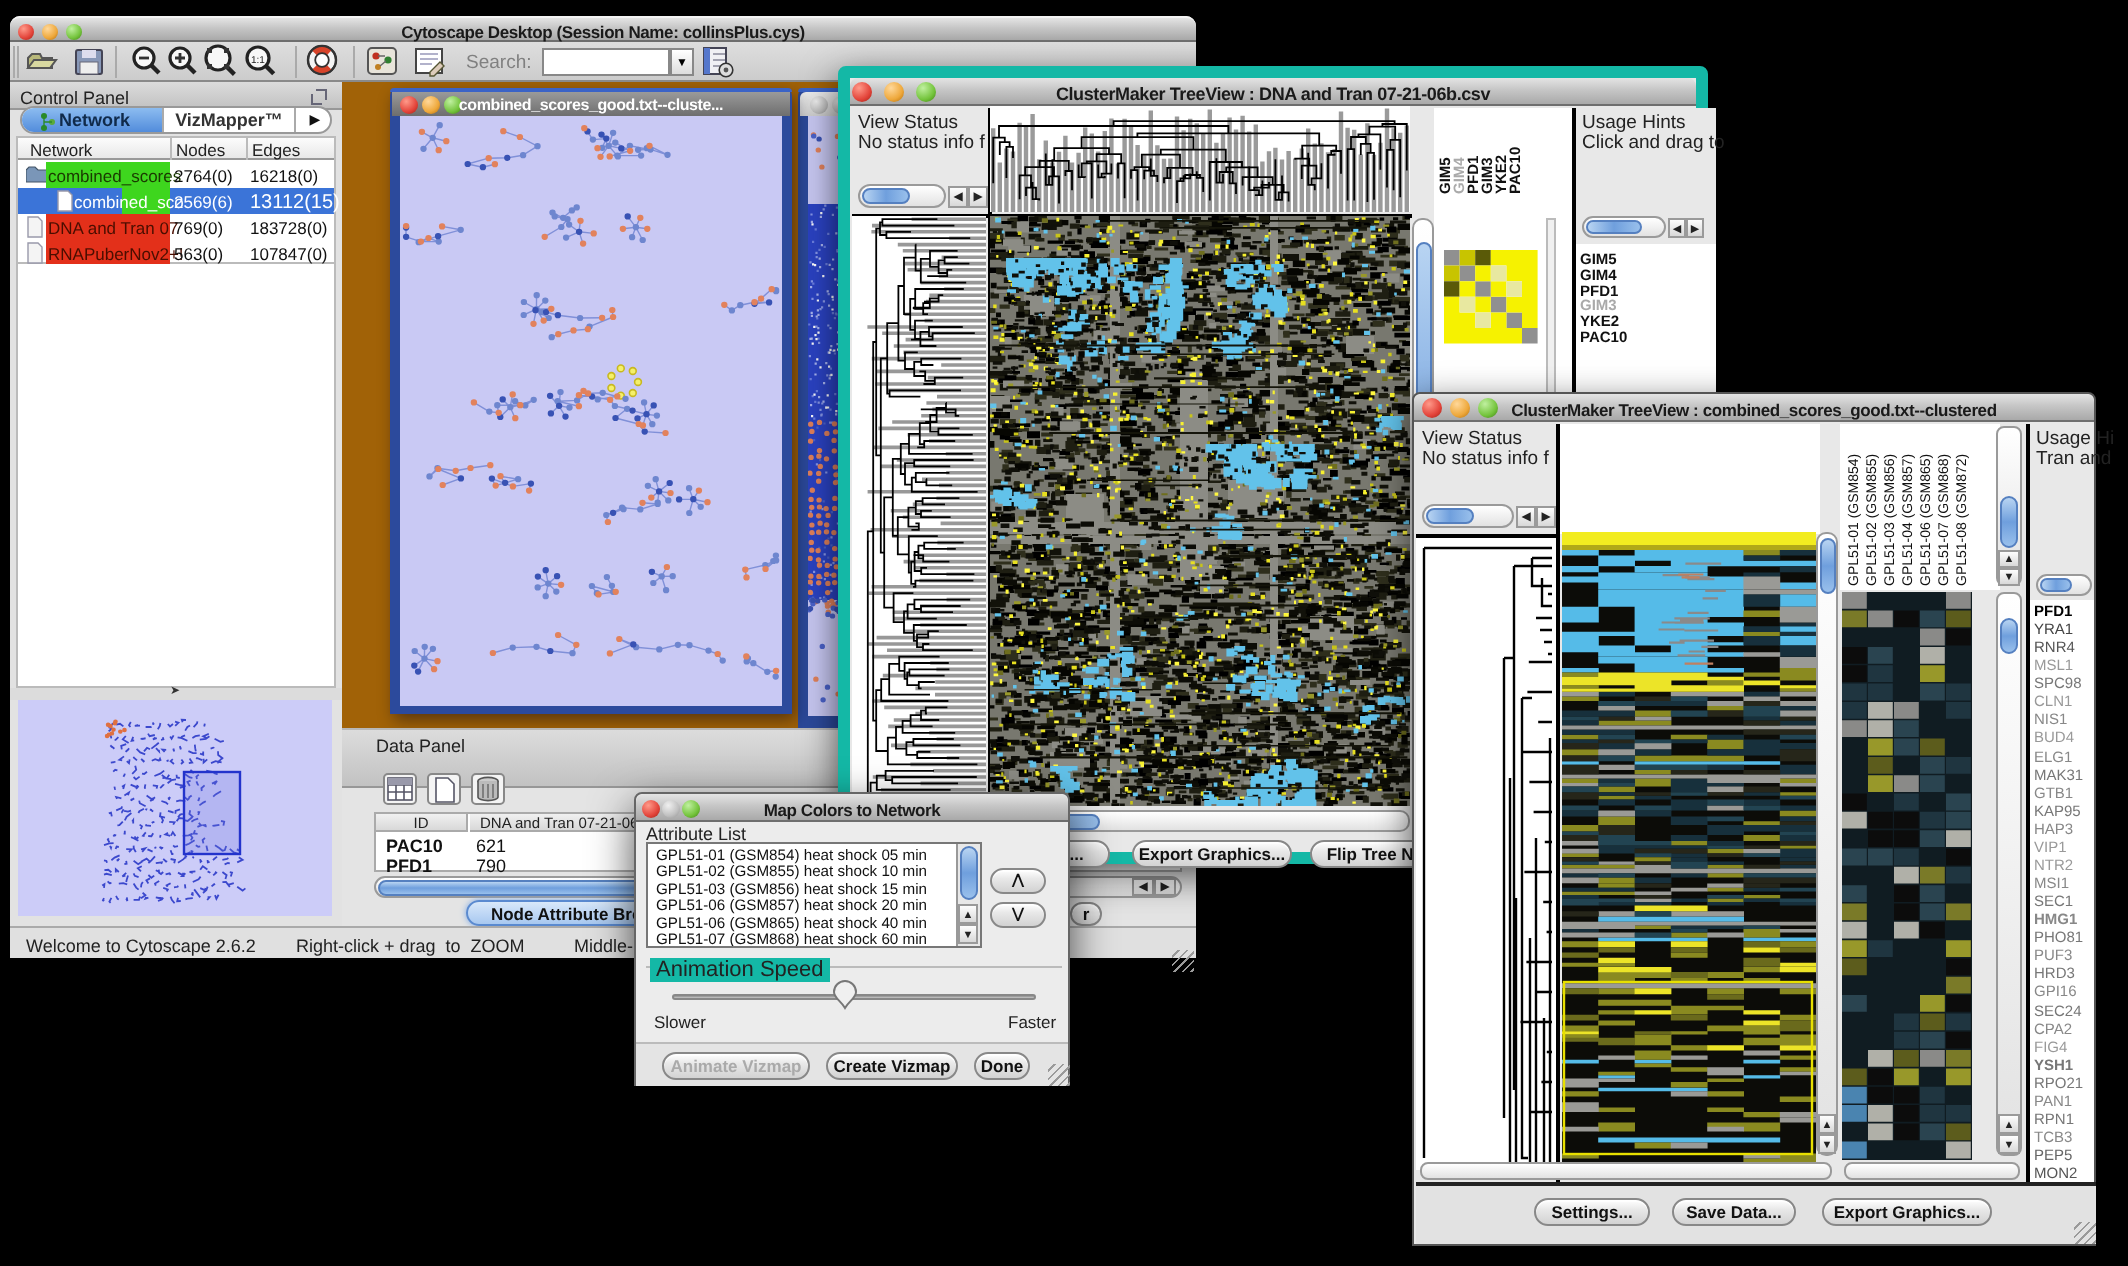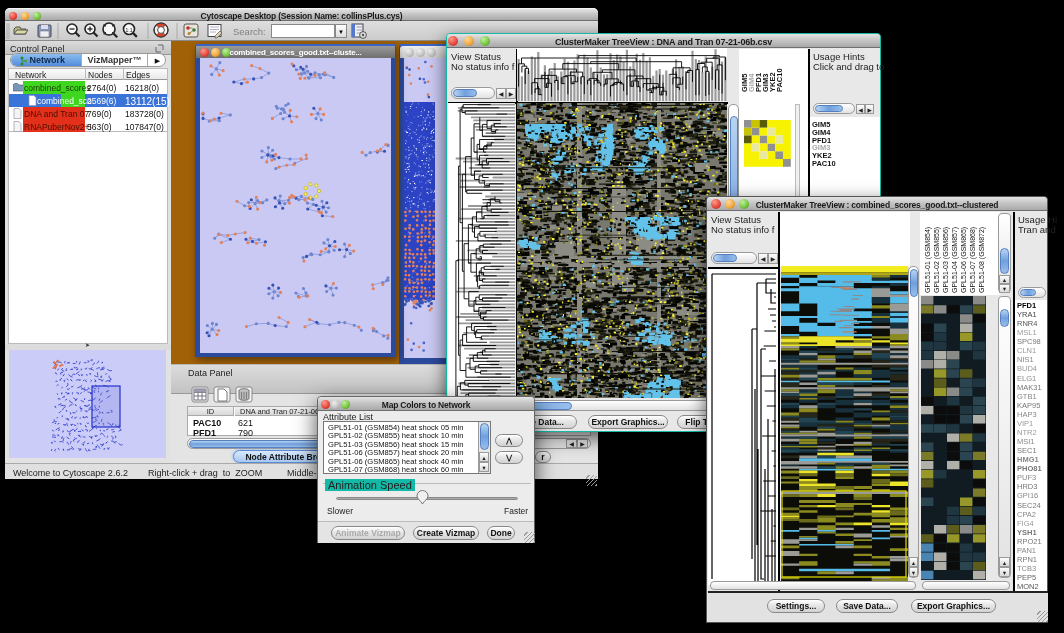--- a/index.html
+++ b/index.html
@@ -233,21 +233,21 @@
       <div class="aqb" style="left:62px;top:86px;width:112px;height:13px;font-size:8.5px;line-height:12px;background:linear-gradient(#d8e8fa,#a8c8f0);border-color:#5a8ad0;box-shadow:0 0 3px #7aa8e8">Node Attribute Brows</div>
       <div class="aqb" style="left:364px;top:87px;width:16px;height:12px;font-size:8.5px;line-height:11px">r</div>
     </div>
     <div class="abs" style="left:0;top:455px;width:593px;height:16px;background:#e0e0e0;border-top:1px solid #aaa">
       <div class="t" style="left:8px;top:4px;font-size:9px;color:#222">Welcome to Cytoscape 2.6.2</div>
       <div class="t" style="left:143px;top:4px;font-size:9px;color:#222">Right-click + drag&nbsp; to&nbsp; ZOOM</div>
       <div class="t" style="left:282px;top:4px;font-size:9px;color:#222">Middle-</div>
     </div>
     <div class="grip" style="left:581px;top:467px"></div>
   </div>
-<div class="win" style="left:446px;top:33px;width:435px;height:399px;background:#e8e8e8;border-radius:4px 4px 0 0;border:1px solid #14b8a6">
+<div class="win" style="left:419px;top:33px;width:435px;height:399px;background:#e8e8e8;border-radius:4px 4px 0 0;border:6px solid #14b8a6">
     <div class="tbar" style="height:14px;border-radius:4px 4px 0 0">
       <div class="lt red" style="left:1px;top:2px"></div>
       <div class="lt org" style="left:17px;top:2px"></div>
       <div class="lt grn" style="left:33px;top:2px"></div>
       <div class="ttl" style="top:3px;font-size:9px">ClusterMaker TreeView : DNA and Tran 07-21-06b.csv</div>
     </div>
     <div class="t" style="left:4px;top:17px;font-size:9.5px;color:#222">View Status</div>
     <div class="t" style="left:4px;top:27px;font-size:9.5px;color:#222">No status info f</div>
     <div class="sbtrack" style="left:4px;top:53px;width:44px;height:12px"></div>
     <div class="sbthumbh" style="left:6px;top:55px;width:24px;height:8px"></div>
@@ -410,21 +410,21 @@
       <div class="t" style="left:2px;top:73.56px;font-size:7.5px;color:#888;font-weight:normal">ELG1</div>
       <div class="t" style="left:2px;top:82.63px;font-size:7.5px;color:#777;font-weight:normal">MAK31</div>
       <div class="t" style="left:2px;top:91.7px;font-size:7.5px;color:#888;font-weight:normal">GTB1</div>
       <div class="t" style="left:2px;top:100.77000000000001px;font-size:7.5px;color:#777;font-weight:normal">KAP95</div>
       <div class="t" style="left:2px;top:109.84px;font-size:7.5px;color:#888;font-weight:normal">HAP3</div>
       <div class="t" style="left:2px;top:118.91px;font-size:7.5px;color:#999;font-weight:normal">VIP1</div>
       <div class="t" style="left:2px;top:127.98px;font-size:7.5px;color:#999;font-weight:normal">NTR2</div>
       <div class="t" style="left:2px;top:137.05px;font-size:7.5px;color:#888;font-weight:normal">MSI1</div>
       <div class="t" style="left:2px;top:146.12px;font-size:7.5px;color:#777;font-weight:normal">SEC1</div>
       <div class="t" style="left:2px;top:155.19px;font-size:7.5px;color:#888;font-weight:bold">HMG1</div>
-      <div class="t" style="left:2px;top:164.26px;font-size:7.5px;color:#777;font-weight:bold">PHO81</div>
+      <div class="t" style="left:2px;top:164.26px;font-size:7.5px;color:#777;font-weight:normal">PHO81</div>
       <div class="t" style="left:2px;top:173.33px;font-size:7.5px;color:#888;font-weight:normal">PUF3</div>
       <div class="t" style="left:2px;top:182.4px;font-size:7.5px;color:#777;font-weight:normal">HRD3</div>
       <div class="t" style="left:2px;top:191.47px;font-size:7.5px;color:#888;font-weight:normal">GPI16</div>
       <div class="t" style="left:2px;top:200.54000000000002px;font-size:7.5px;color:#777;font-weight:normal">SEC24</div>
       <div class="t" style="left:2px;top:209.61px;font-size:7.5px;color:#888;font-weight:normal">CPA2</div>
       <div class="t" style="left:2px;top:218.68px;font-size:7.5px;color:#999;font-weight:normal">FIG4</div>
       <div class="t" style="left:2px;top:227.75px;font-size:7.5px;color:#777;font-weight:bold">YSH1</div>
       <div class="t" style="left:2px;top:236.82px;font-size:7.5px;color:#777;font-weight:normal">RPO21</div>
       <div class="t" style="left:2px;top:245.89000000000001px;font-size:7.5px;color:#888;font-weight:normal">PAN1</div>
       <div class="t" style="left:2px;top:254.96px;font-size:7.5px;color:#777;font-weight:normal">RPN1</div>

